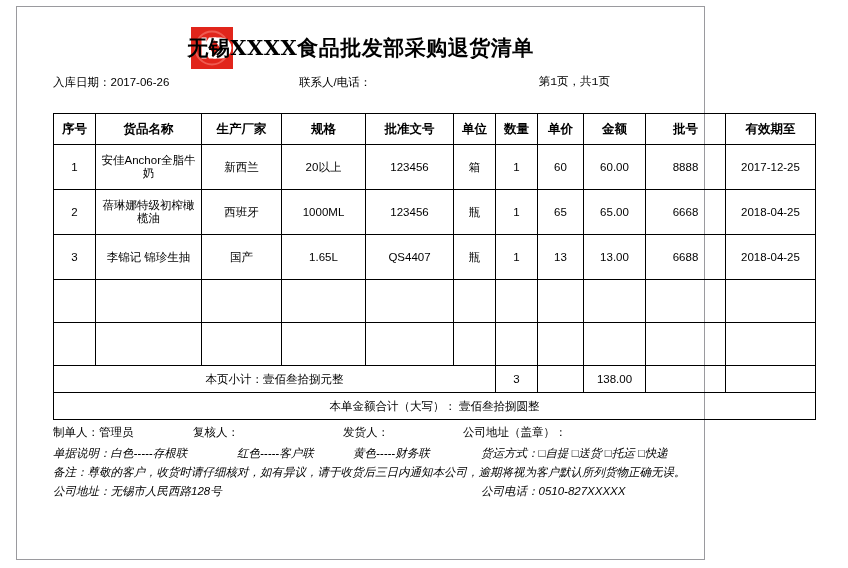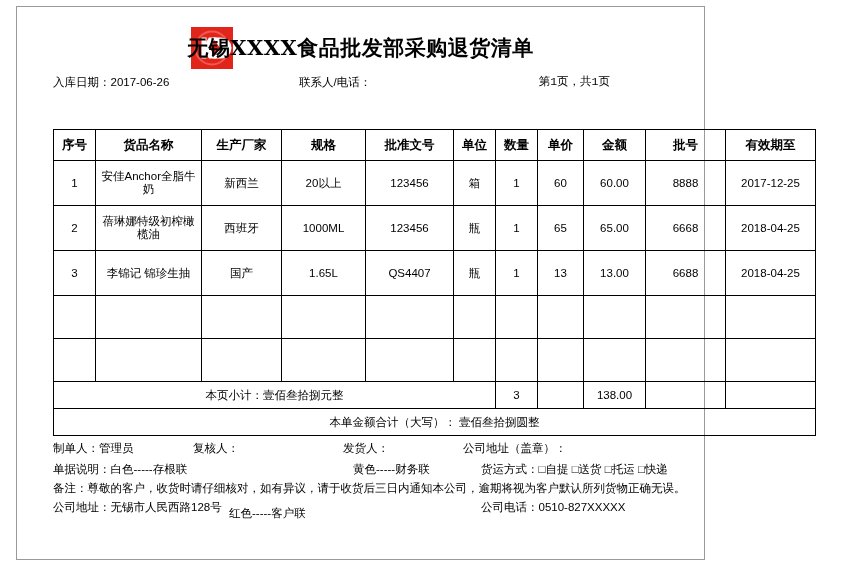--- a/index.html
+++ b/index.html
@@ -80,21 +80,21 @@
   .m-left  { position: absolute; left: 0px; top: 0; white-space: nowrap; }
   .m-mid   { position: absolute; left: 246px; top: 0; white-space: nowrap; }
   .m-right { position: absolute; right: 0px; top: 0; white-space: nowrap; }
   .m-pager { position: absolute; right: 58px; top: 0; white-space: nowrap; font-family: Liberation Mono, monospace; }
 
   
   table.sheet {
     width: 100%;
     border-collapse: collapse;
     table-layout: fixed;
-    margin-top: 16px;
+    margin-top: 0;
   }
   table.sheet th,
   table.sheet td {
     border: 1px solid #000000;
     font-size: 11.5px;
     text-align: center;
     vertical-align: middle;
     padding: 0 2px;
     line-height: 13px;
     word-break: break-all;
@@ -156,23 +156,23 @@
   .s1 { left: 0px; }
   .s2 { left: 140px; }
   .s3 { left: 290px; }
   .s4 { left: 410px; }
 
   
   .notes {
     font-size: 11.5px;
     line-height: 19px;
   }
-  .note-line { position: relative; height: 19px; white-space: nowrap; }
+  .note-line { position: relative; height: 19px; white-space: nowrap; font-style: italic; }
   .n-a { position: absolute; left: 0px; }
-  .n-b { position: absolute; left: 176px; margin-top: 44px; }
+  .n-b { position: absolute; left: 184px; }
   .n-c { position: absolute; left: 300px; }
   .n-d { position: absolute; left: 428px; }
   .n-full { position: absolute; left: 0px; }
   .n-right { position: absolute; left: 428px; }
 </style>
 </head>
 <body>
 
 <div class="page">
   <div class="inner">

